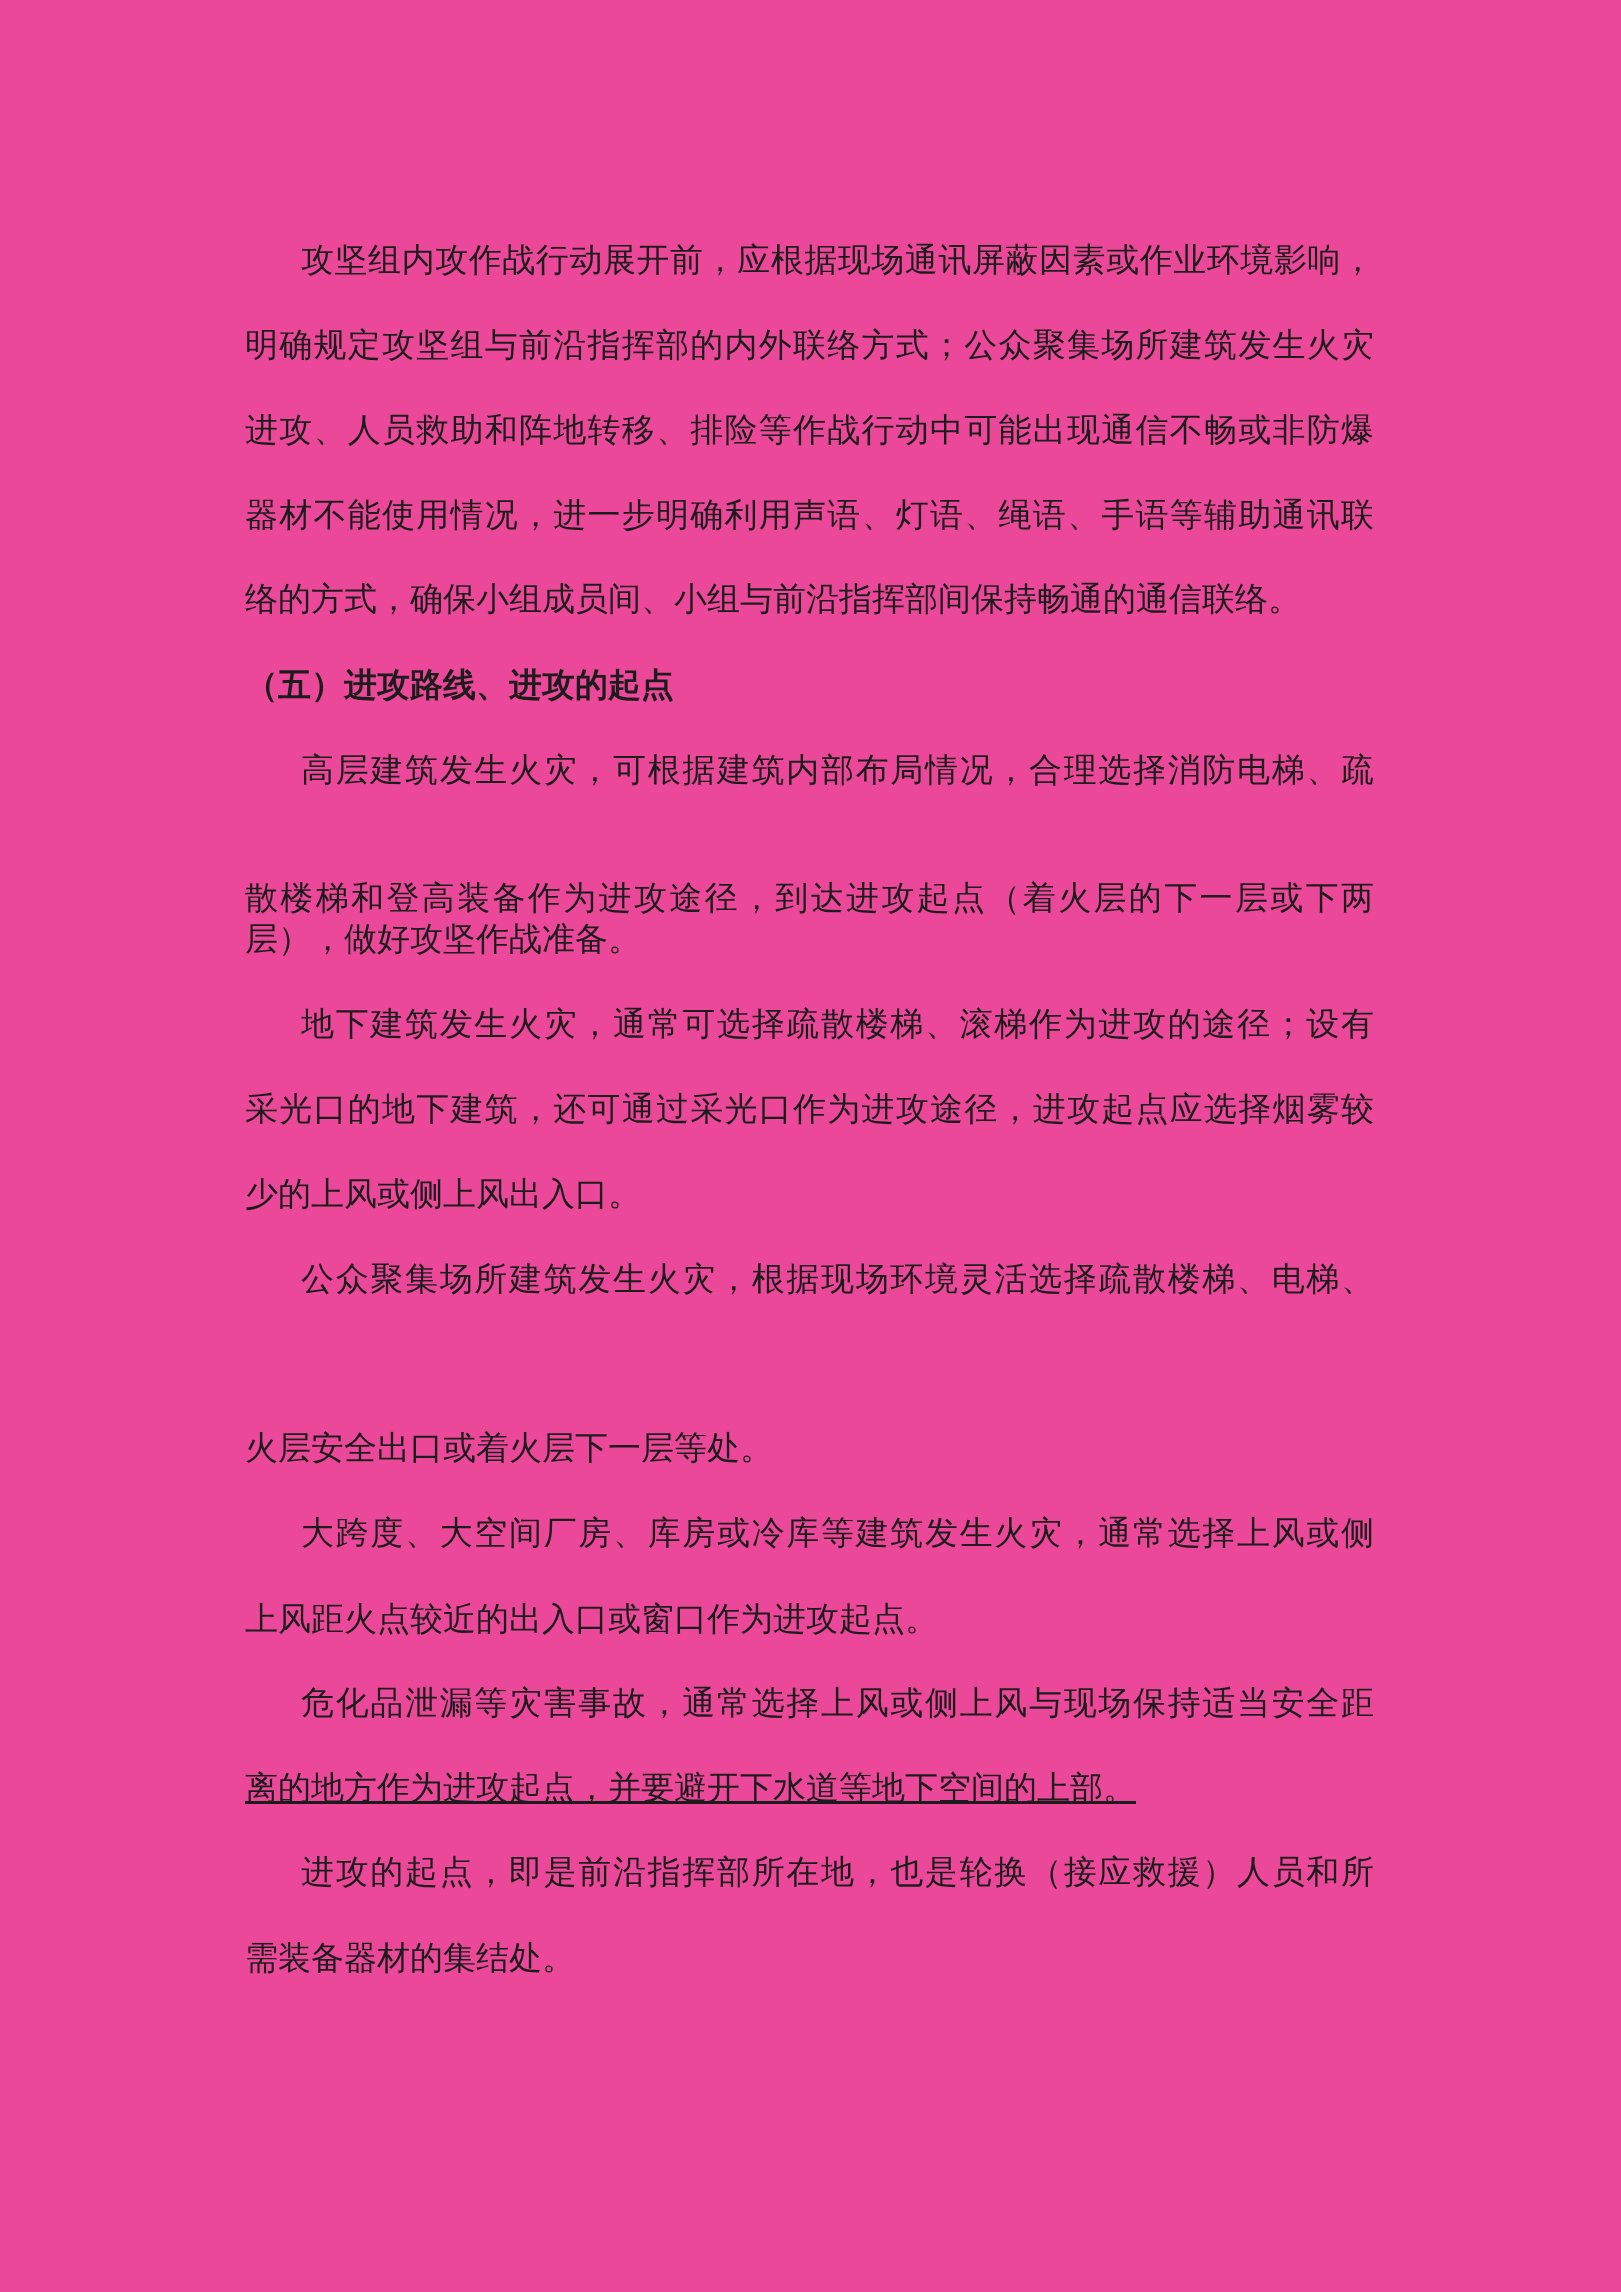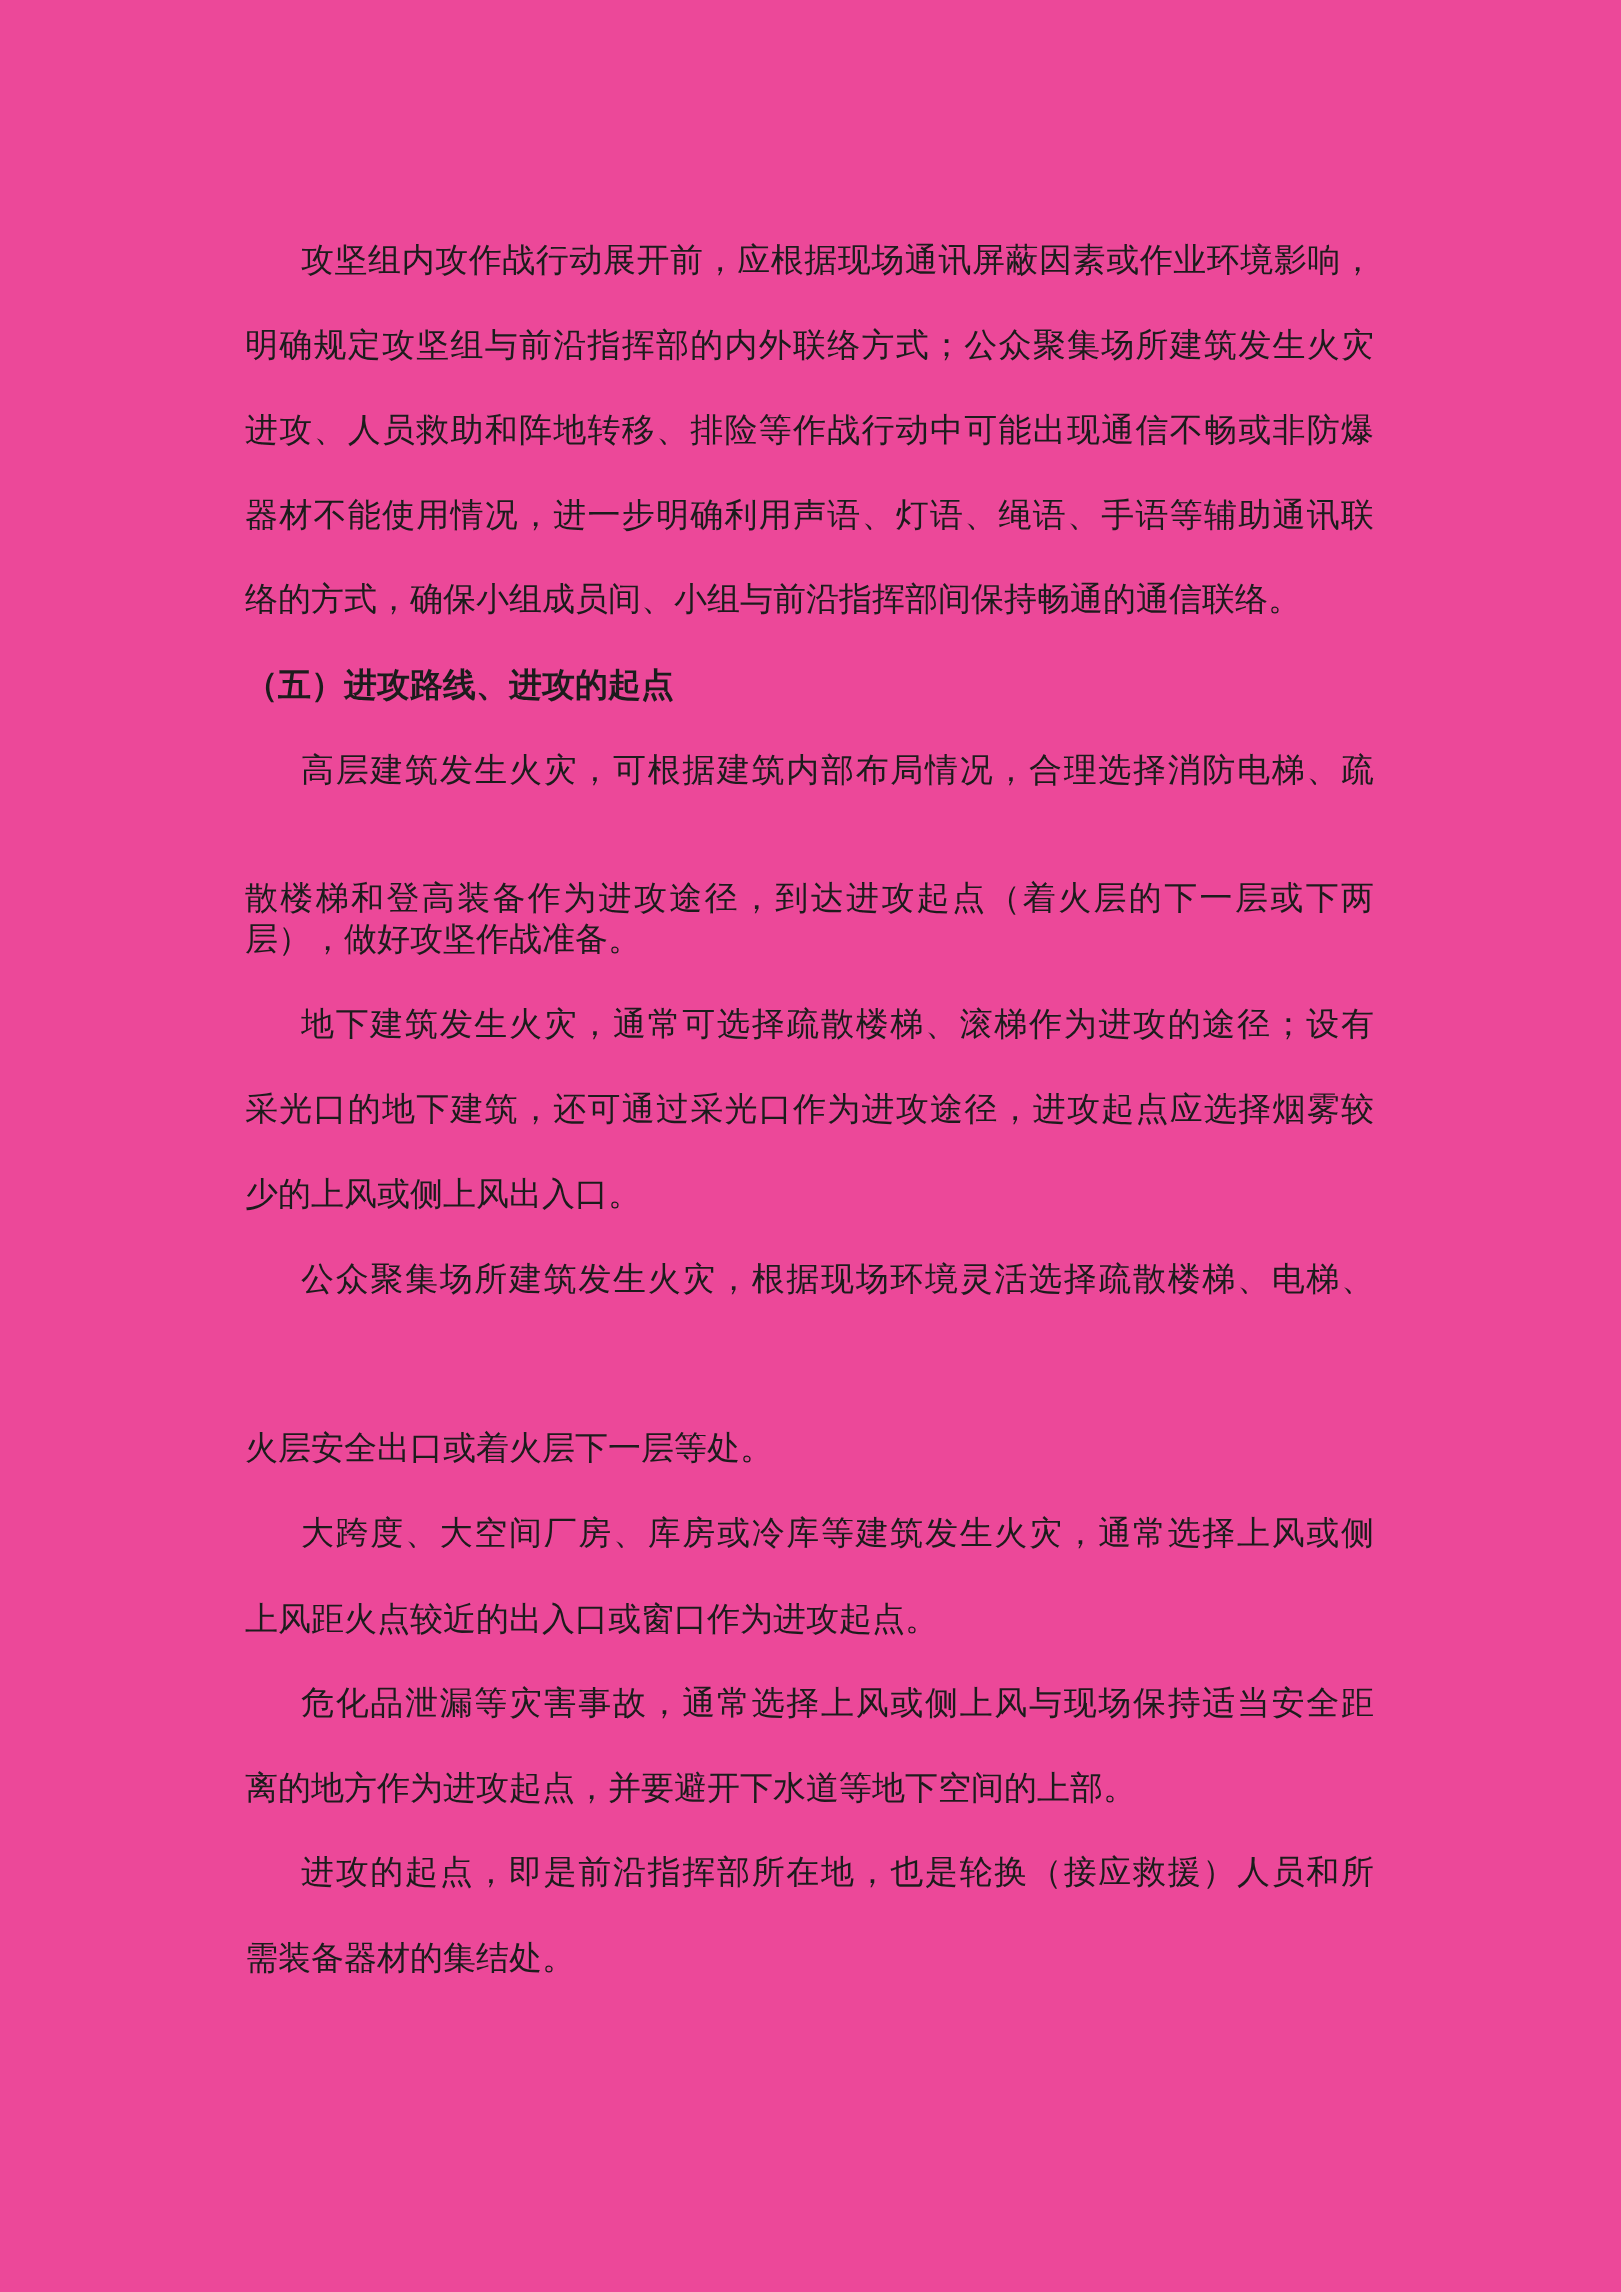--- a/index.html
+++ b/index.html
@@ -50,17 +50,17 @@
     <div class="line fill" style="top: 834px; color: rgb(28, 28, 28); margin-top: 44px;">散楼梯和登高装备作为进攻途径，到达进攻起点（着火层的下一层或下两</div>
     <div class="line" style="top: 919px; color: rgb(28, 28, 28);">层），做好攻坚作战准备。</div>
     <div class="line fill indent" style="top: 1004px; color: rgb(28, 28, 28);">地下建筑发生火灾，通常可选择疏散楼梯、滚梯作为进攻的途径；设有</div>
     <div class="line fill" style="top: 1089px; color: rgb(28, 28, 28);">采光口的地下建筑，还可通过采光口作为进攻途径，进攻起点应选择烟雾较</div>
     <div class="line" style="top: 1174px; color: rgb(28, 28, 28);">少的上风或侧上风出入口。</div>
     <div class="line fill indent" style="top: 1259px; color: rgb(28, 28, 28);">公众聚集场所建筑发生火灾，根据现场环境灵活选择疏散楼梯、电梯、</div>
     <div class="line" style="top: 1428px; color: rgb(28, 28, 28);">火层安全出口或着火层下一层等处。</div>
     <div class="line fill indent" style="top: 1513px; color: rgb(28, 28, 28);">大跨度、大空间厂房、库房或冷库等建筑发生火灾，通常选择上风或侧</div>
     <div class="line" style="top: 1599px; color: rgb(28, 28, 28);">上风距火点较近的出入口或窗口作为进攻起点。</div>
     <div class="line fill indent" style="top: 1683px; color: rgb(28, 28, 28);">危化品泄漏等灾害事故，通常选择上风或侧上风与现场保持适当安全距</div>
-    <div class="line" style="top: 1768px; color: rgb(28, 28, 28);">离的地方作为进攻起点，并要避开下水道等地下空间的上部。</div>
+    <div class="line" style="top: 1768px; color: rgb(28, 28, 28); text-decoration: underline;">离的地方作为进攻起点，并要避开下水道等地下空间的上部。</div>
     <div class="line fill indent" style="top: 1852px; color: rgb(28, 28, 28);">进攻的起点，即是前沿指挥部所在地，也是轮换（接应救援）人员和所</div>
     <div class="line" style="top: 1938px; color: rgb(28, 28, 28);">需装备器材的集结处。</div>
   </div>
 
 
 </body></html>

